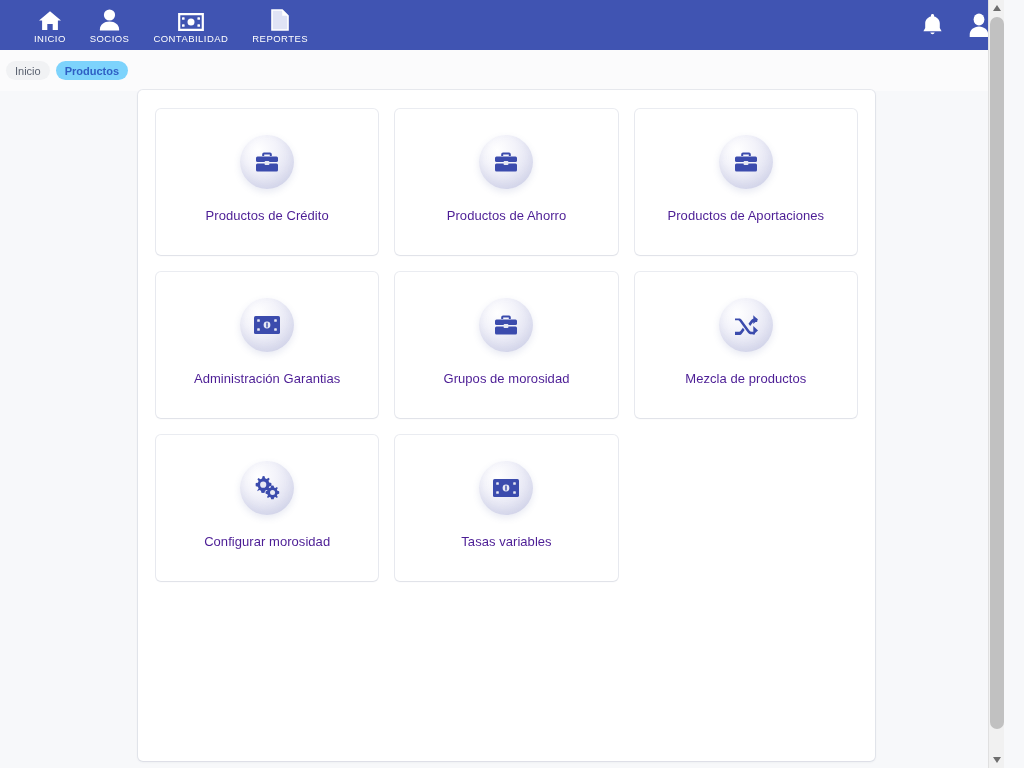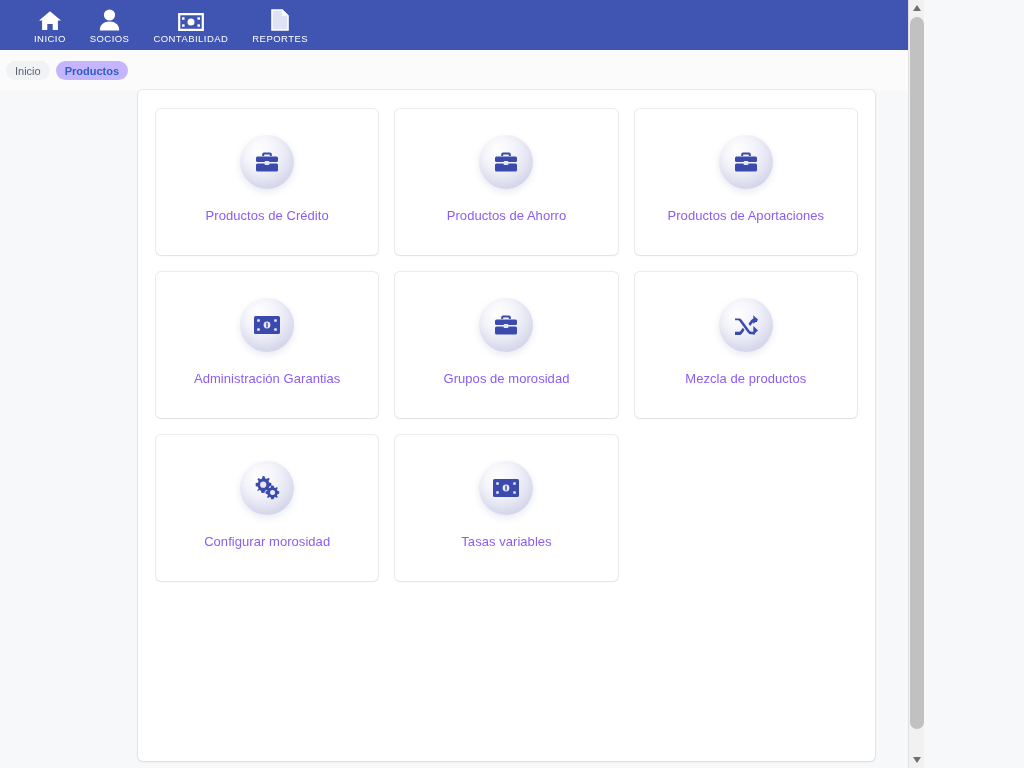--- a/index.html
+++ b/index.html
@@ -8,21 +8,21 @@
   html, body {
     width: 1024px;
     height: 768px;
     overflow: hidden;
     font-family: "Liberation Sans", sans-serif;
     background: #f7f8fa;
   }
 
   #app {
     position: relative;
-    width: 924px;
+    width: 1004px;
     height: 768px;
     overflow: hidden;
   }
 
   
   .navbar {
     position: absolute;
     top: 0; left: 0;
     width: 1008px;
     height: 50px;
@@ -93,21 +93,21 @@
     font-size: 11px;
     cursor: pointer;
     white-space: nowrap;
   }
   .crumb-home {
     background: #f1f2f4;
     color: #5b6270;
     font-weight: 400;
   }
   .crumb-active {
-    background: #c4b5fd;
+    background: #7dd3fc;
     color: #2f5fc4;
     font-weight: bold;
     text-align: right;
   }
 
   
   .panel {
     position: absolute;
     left: 138px;
     top: 90px;
@@ -153,21 +153,21 @@
     box-shadow: 0 3px 7px rgba(80,90,160,0.13), inset 0 -5px 10px rgba(160,165,205,0.18);
     display: flex;
     align-items: center;
     justify-content: center;
     margin-bottom: 19px;
   }
   .badge svg { display: block; fill: #3b4bad; }
 
   .card-label {
     font-size: 13px;
-    color: #8b5cf6;
+    color: #4c1d95;
     text-align: right;
     line-height: 16px;
     padding: 0 8px;
     letter-spacing: 0.05px;
   }
 
   
   .scrollbar {
     position: absolute;
     top: 0; right: 0;

